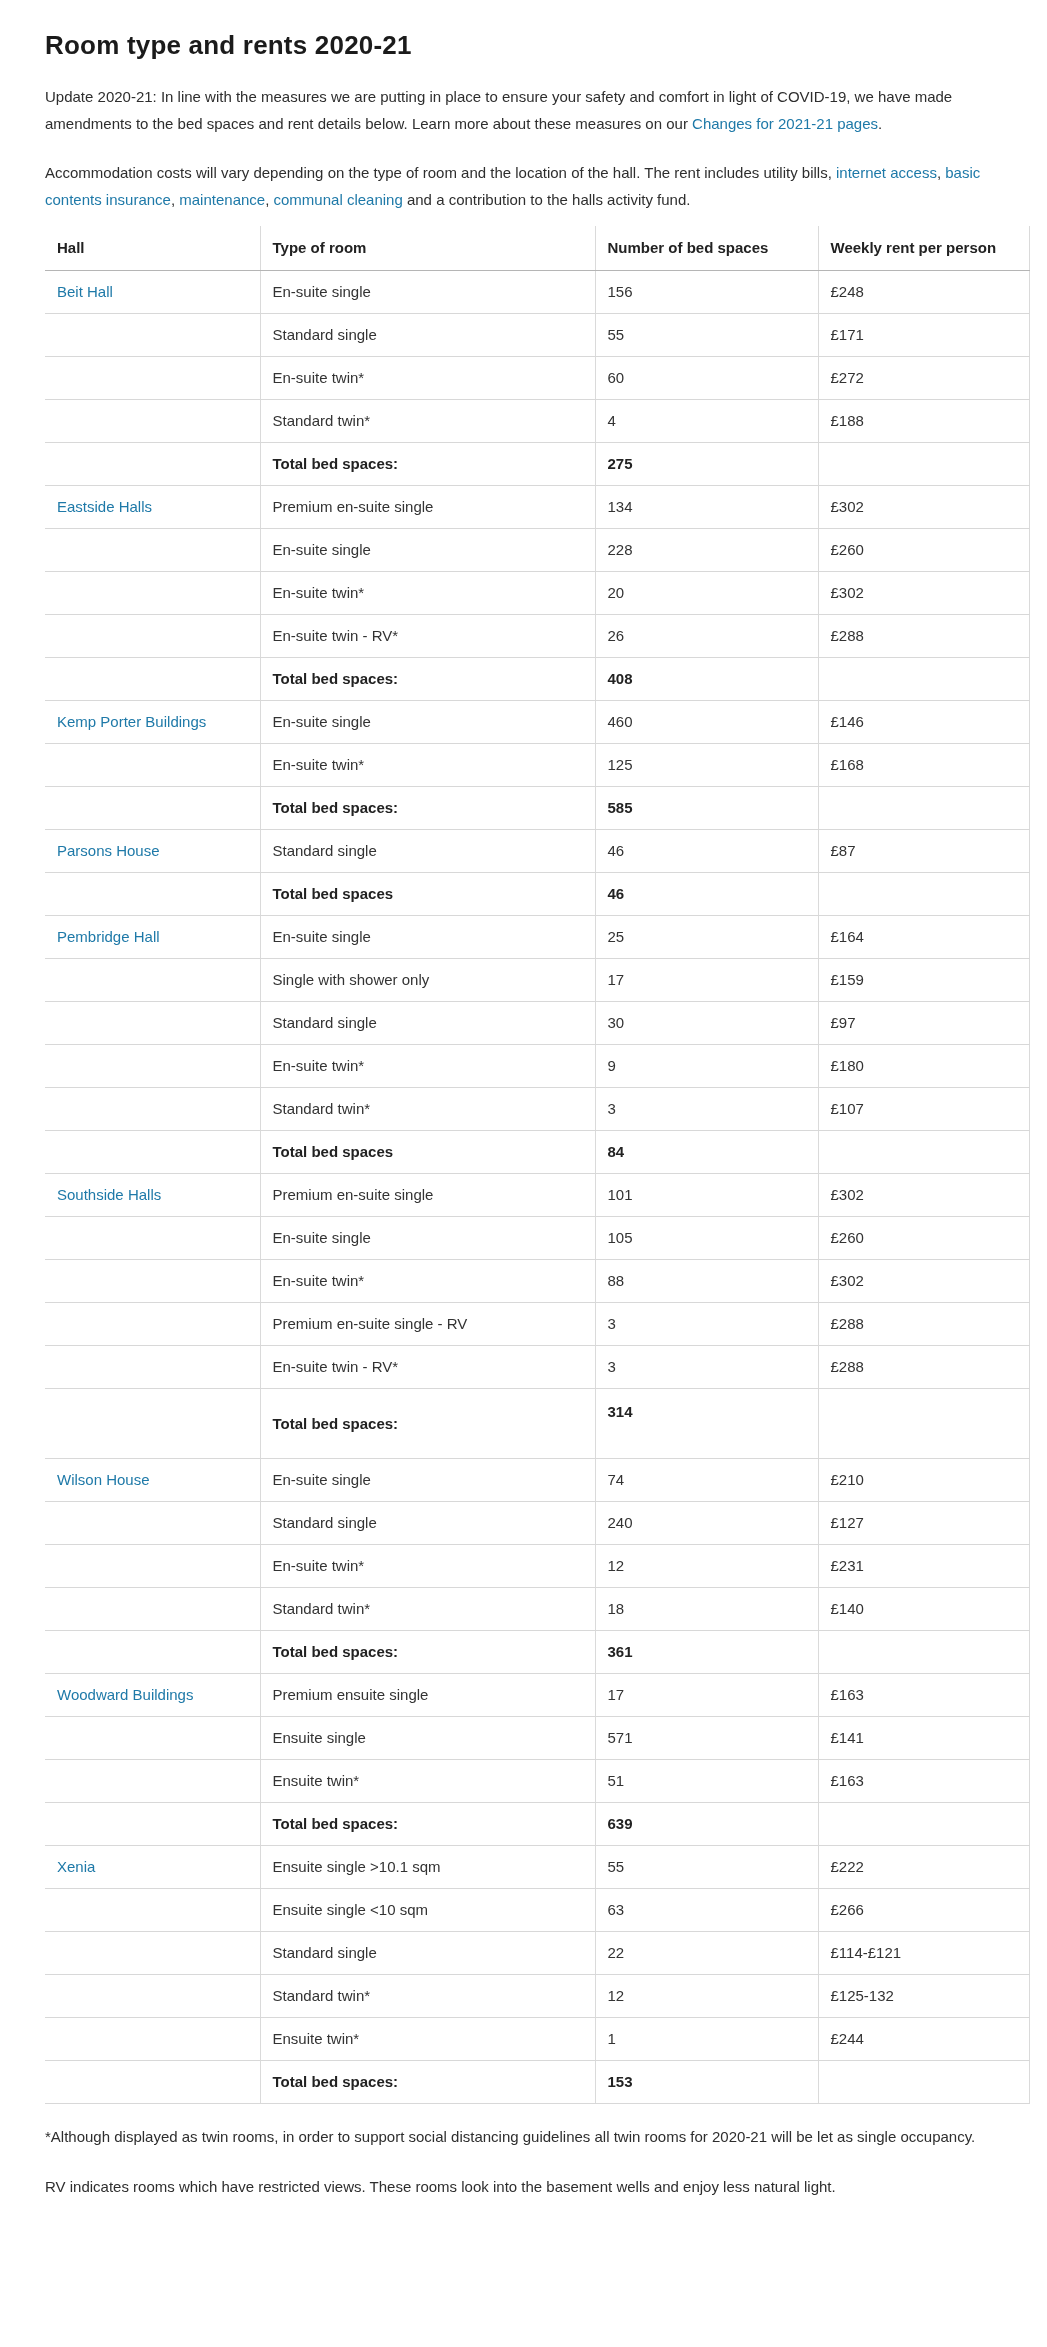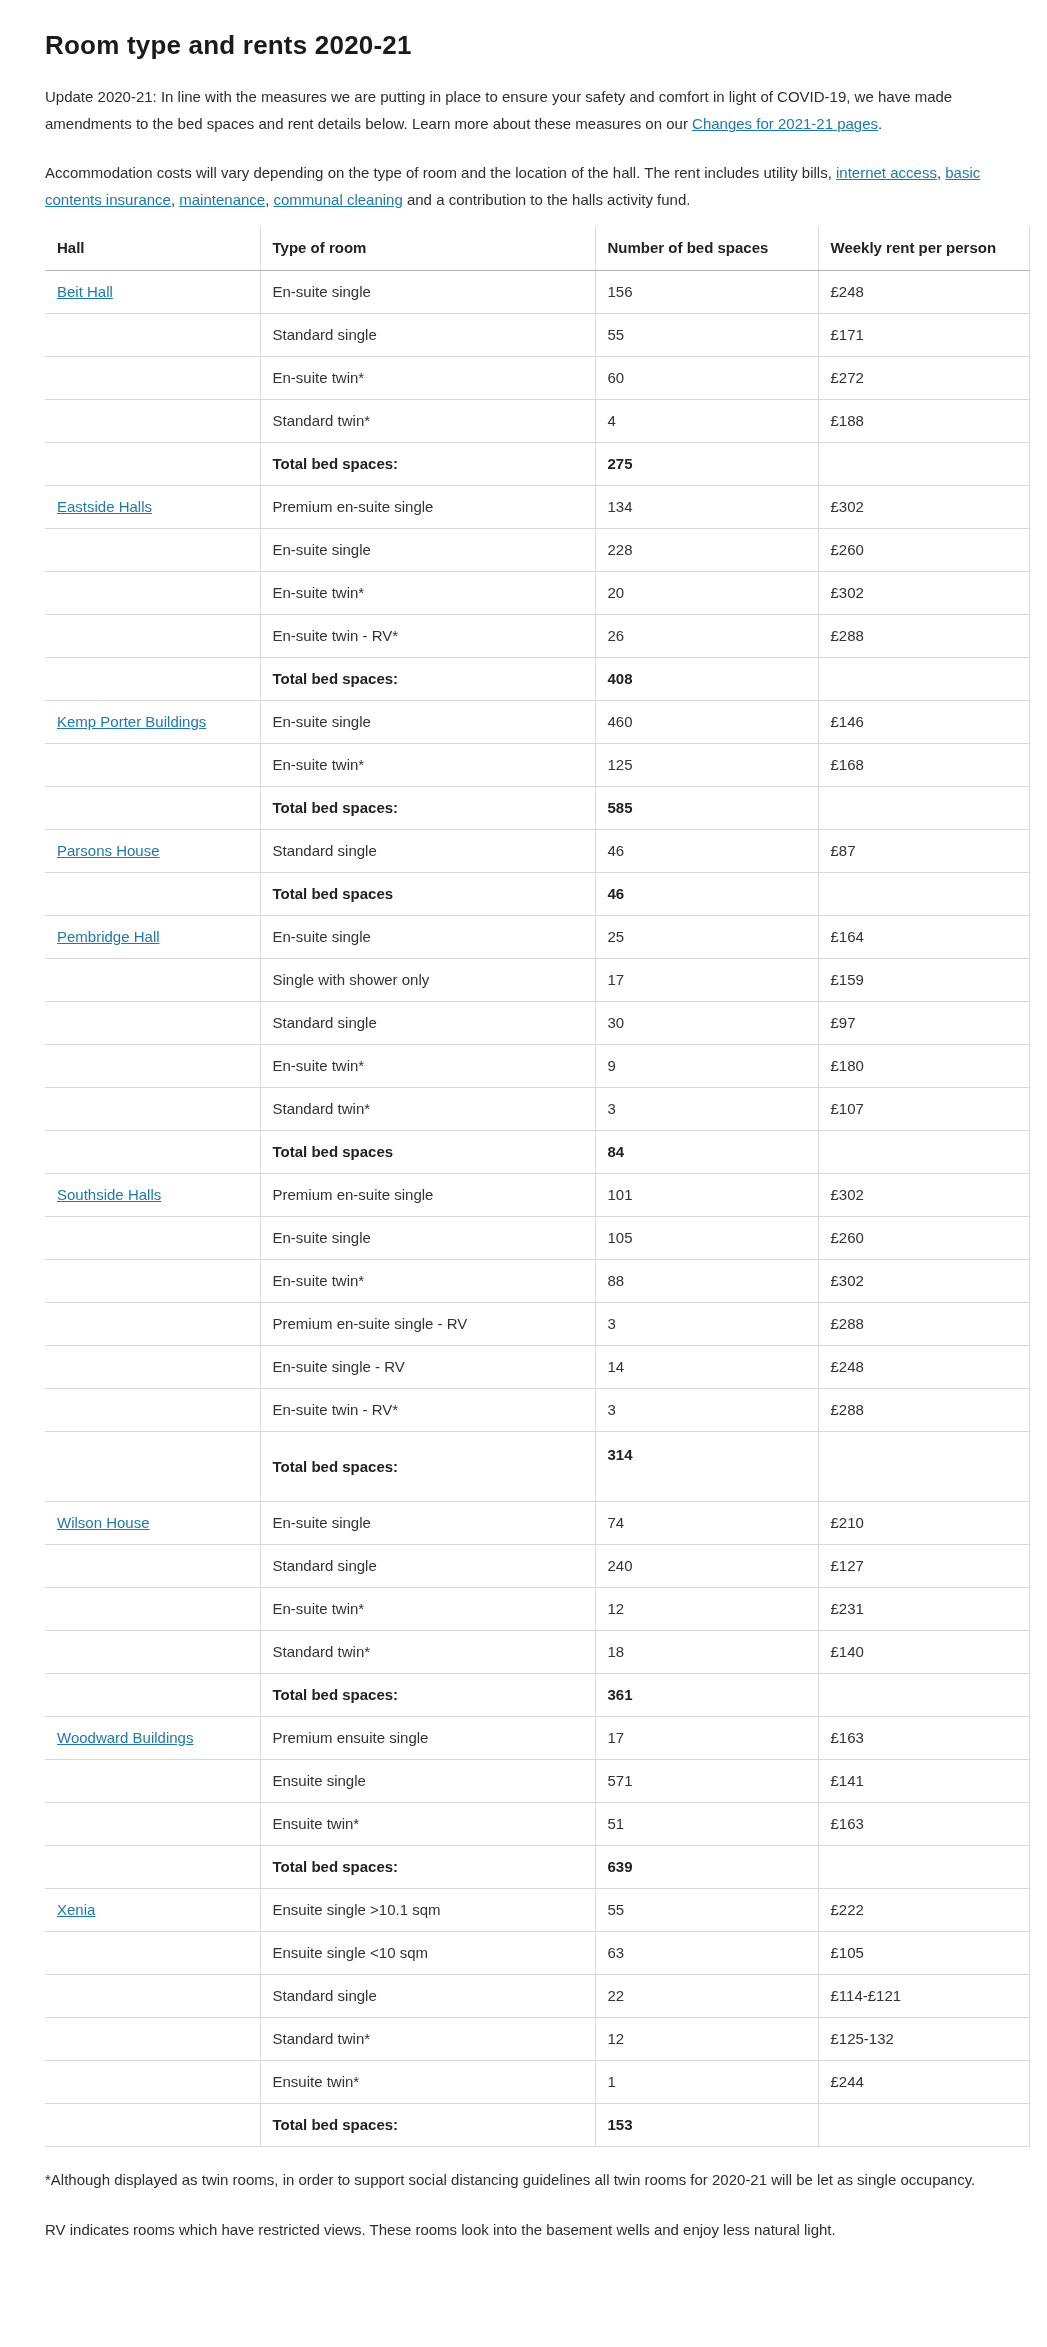--- a/index.html
+++ b/index.html
@@ -9,21 +9,21 @@
     --row-border:#d8d8d8;
     --col-border:#dadada;
     --header-border:#b5b5b5;
   }
   *{box-sizing:border-box}
   html,body{margin:0;padding:0;background:#ffffff}
   body{font-family:"Liberation Sans",sans-serif;color:var(--text)}
   .page{width:1047px;height:2347px;padding:30px 0 0 45px;overflow:hidden;background:#fff}
   h1{font-size:26px;line-height:1.2;margin:0;color:var(--heading);font-weight:bold;letter-spacing:.2px}
   p.intro{width:995px;font-size:15px;line-height:27px;margin:22px 0 0 0;color:#2e2e2e}
-  a{color:var(--link);text-decoration:underline;cursor:pointer}
+  a{color:var(--link);cursor:pointer}
   table{border-collapse:collapse;table-layout:fixed;width:984px;margin-top:13px;font-size:15px}
   th,td{padding:0 12px;text-align:left;vertical-align:middle;overflow:hidden}
   thead tr{height:44px}
   th{font-weight:bold;color:#222;border-bottom:1px solid var(--header-border)}
   td{border-bottom:1px solid var(--row-border);color:#333;font-weight:normal}
   th+th,td+td{border-left:1px solid var(--col-border)}
   th:last-child,td:last-child{border-right:1px solid var(--col-border)}
   tbody tr{height:43px}
   tr.total td.c-room,tr.total td.c-beds{font-weight:bold;color:#222}
   td.vtop{vertical-align:top;padding-top:14px}
@@ -203,26 +203,20 @@
           <td class="c-rent">£302</td>
         </tr>
         <tr>
           <td class="c-hall"></td>
           <td class="c-room">Premium en-suite single - RV</td>
           <td class="c-beds">3</td>
           <td class="c-rent">£288</td>
         </tr>
         <tr>
           <td class="c-hall"></td>
-          <td class="c-room">En-suite single - RV</td>
-          <td class="c-beds">14</td>
-          <td class="c-rent">£248</td>
-        </tr>
-        <tr>
-          <td class="c-hall"></td>
           <td class="c-room">En-suite twin - RV*</td>
           <td class="c-beds">3</td>
           <td class="c-rent">£288</td>
         </tr>
         <tr class="total" style="height: 70px;">
           <td class="c-hall"></td>
           <td class="c-room">Total bed spaces:</td>
           <td class="c-beds vtop">314</td>
           <td class="c-rent"></td>
         </tr>
@@ -283,21 +277,21 @@
         <tr>
           <td class="c-hall"><a>Xenia</a></td>
           <td class="c-room">Ensuite single &gt;10.1 sqm</td>
           <td class="c-beds">55</td>
           <td class="c-rent">£222</td>
         </tr>
         <tr>
           <td class="c-hall"></td>
           <td class="c-room">Ensuite single &lt;10 sqm</td>
           <td class="c-beds">63</td>
-          <td class="c-rent">£105</td>
+          <td class="c-rent">£266</td>
         </tr>
         <tr>
           <td class="c-hall"></td>
           <td class="c-room">Standard single</td>
           <td class="c-beds">22</td>
           <td class="c-rent">£114-£121</td>
         </tr>
         <tr>
           <td class="c-hall"></td>
           <td class="c-room">Standard twin*</td>

